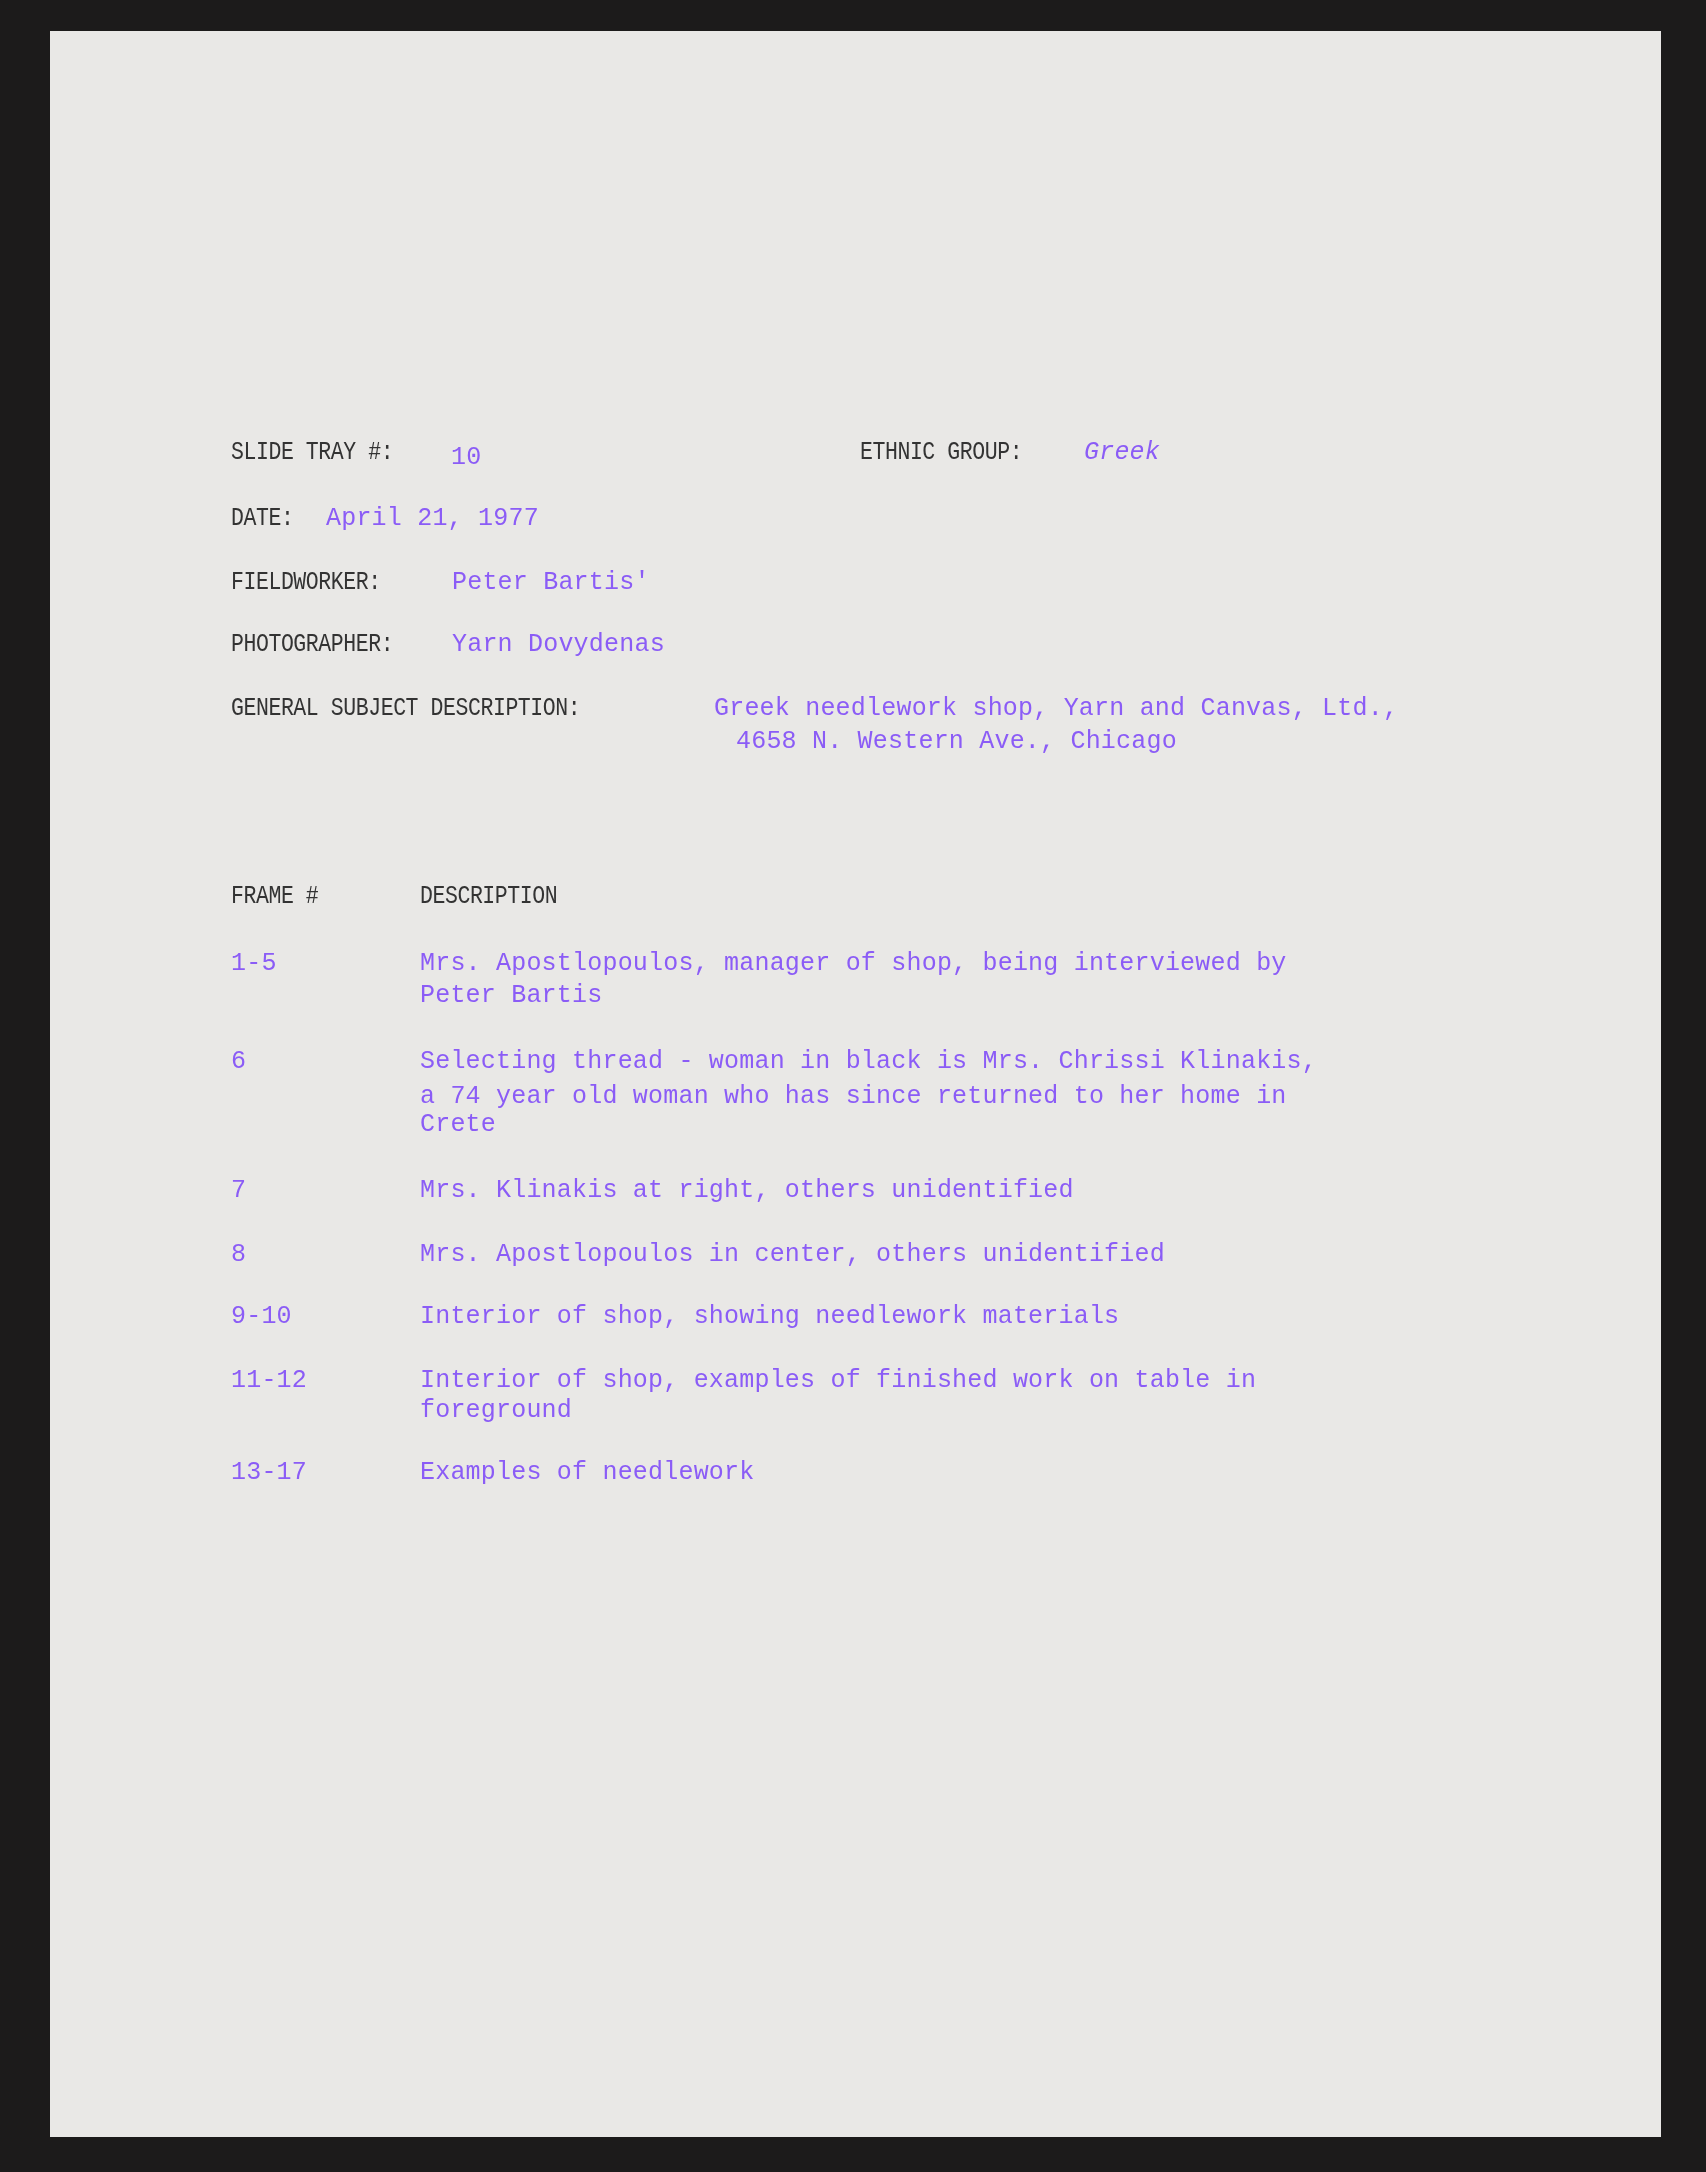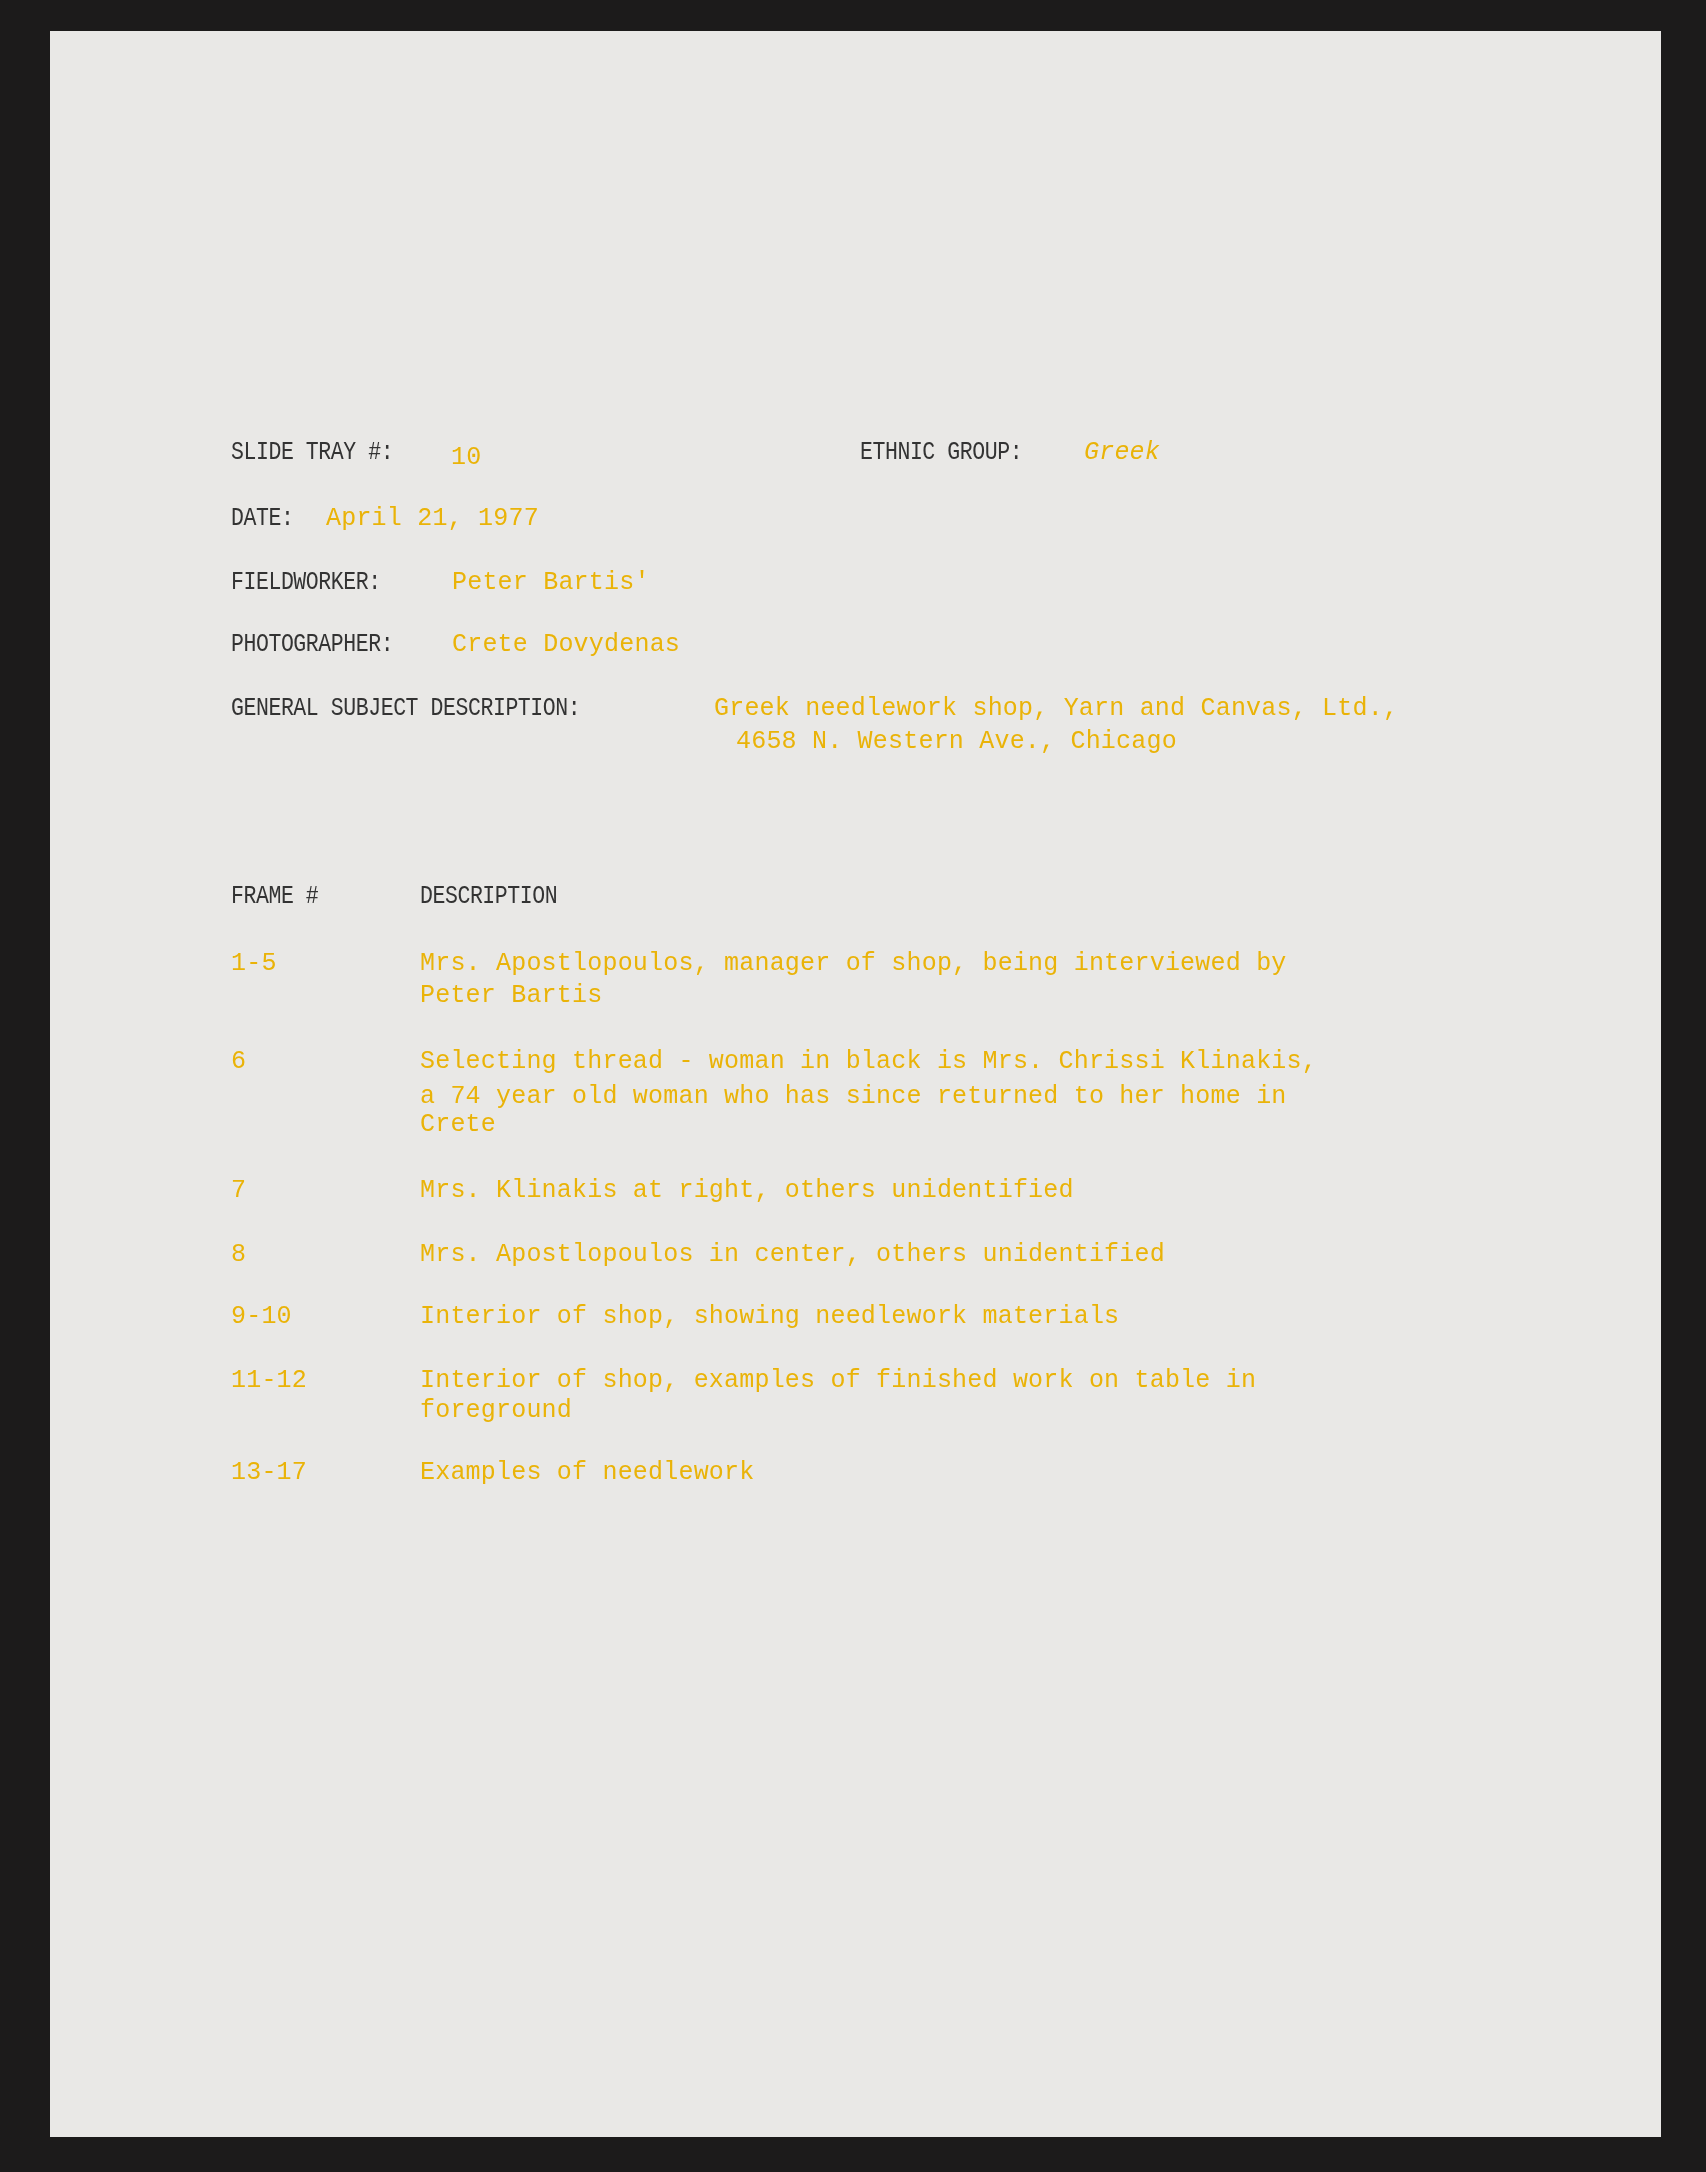--- a/index.html
+++ b/index.html
@@ -16,41 +16,41 @@
     background:#e9e8e6;
   }
   .t {
     position:absolute;
     font-size:25px;
     line-height:32px;
     white-space:pre;
     letter-spacing:0.2px;
   }
   .label { color:#333; transform:scaleX(0.86); transform-origin:left center; letter-spacing:-0.5px; }
-  .val { color:#eab308; }
+  .val { color:#8b5cf6; }
 </style>
 </head>
 <body>
 
 <div class="page"></div>
 
 <div class="t label" style="left:231px;top:437px;">SLIDE TRAY #:</div>
 <div class="t val" style="left:451px;top:442px;">10</div>
 
 <div class="t label" style="left:860px;top:437px;">ETHNIC GROUP:</div>
 <div class="t val" style="left:1084px;top:437px;font-style:italic;">Greek</div>
 
 <div class="t label" style="left:231px;top:503px;">DATE:</div>
 <div class="t val" style="left:326px;top:503px;">April 21, 1977</div>
 
 <div class="t label" style="left:231px;top:567px;">FIELDWORKER:</div>
 <div class="t val" style="left:452px;top:567px;">Peter Bartis'</div>
 
 <div class="t label" style="left:231px;top:629px;">PHOTOGRAPHER:</div>
-<div class="t val" style="left:452px;top:629px;">Crete Dovydenas</div>
+<div class="t val" style="left:452px;top:629px;">Yarn Dovydenas</div>
 
 <div class="t label" style="left:231px;top:693px;">GENERAL SUBJECT DESCRIPTION:</div>
 <div class="t val" style="left:688px;top:693px;margin-left:26px;">Greek needlework shop, Yarn and Canvas, Ltd.,</div>
 <div class="t val" style="left:688px;top:726px;margin-left:48px;">4658 N. Western Ave., Chicago</div>
 
 <div class="t label" style="left:231px;top:881px;">FRAME #</div>
 <div class="t label" style="left:420px;top:881px;">DESCRIPTION</div>
 
 <div class="t val" style="left:231px;top:948px;">1-5</div>
 <div class="t val" style="left:420px;top:948px;">Mrs. Apostlopoulos, manager of shop, being interviewed by</div>

